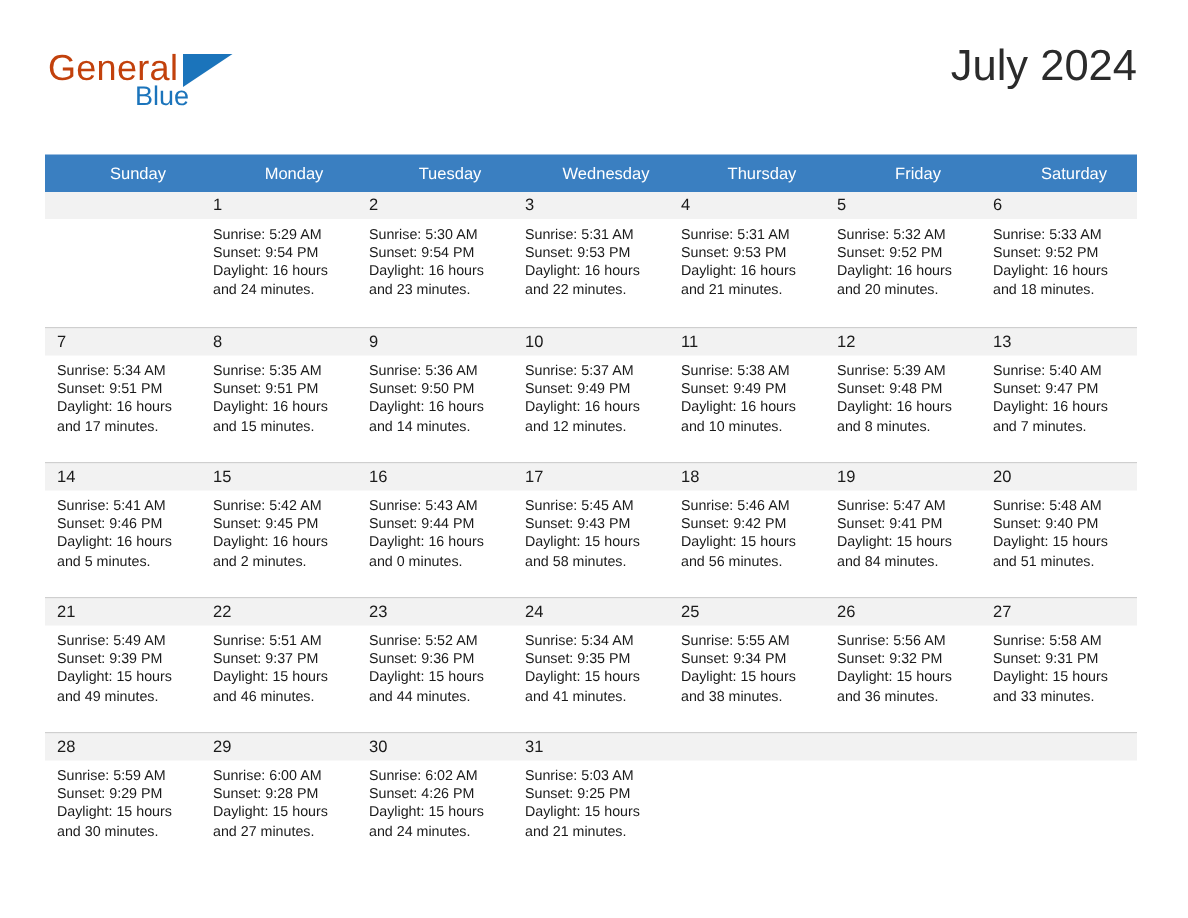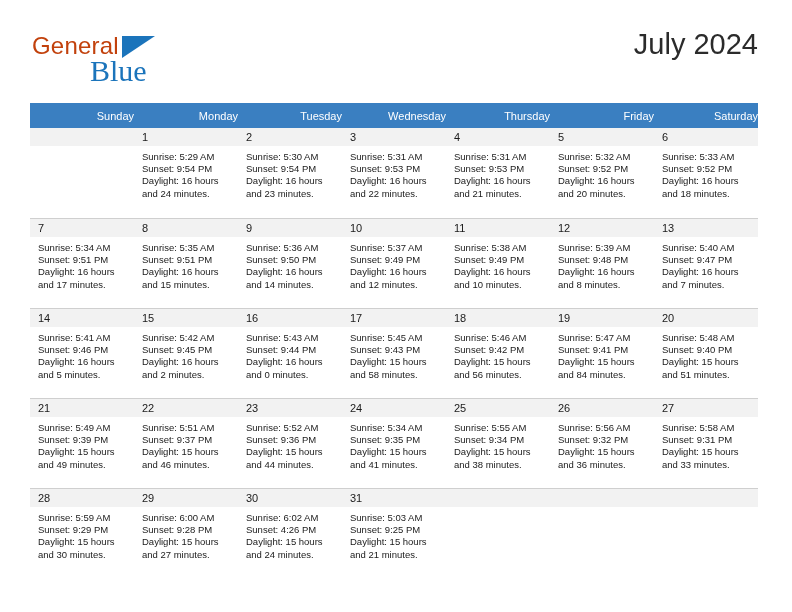--- a/index.html
+++ b/index.html
@@ -51,23 +51,23 @@
     top: 4px;
     width: 0;
     height: 0;
     border-left: 33px solid #1b74bb;
     border-bottom: 22px solid transparent;
   }
   .brand-blue {
     position: absolute;
     left: 60px;
     top: 22px;
-    font-size: 30px;
+    font-size: 18px;
     color: #1b74bb;
-    font-family: Liberation Serif, serif;
+    font-family: Liberation Sans, sans-serif;
   }
 
   .title-block {
     position: absolute;
     right: 0;
     top: 0;
     text-align: left;
   }
   .cal-title {
     font-size: 29px;
@@ -91,21 +91,21 @@
     top: 103px;
     width: 728px;
     border-collapse: collapse;
     table-layout: fixed;
   }
   .calendar th {
     background: #3a7fc1;
     color: #ffffff;
     font-size: 11px;
     font-weight: normal;
-    text-align: right;
+    text-align: center;
     padding: 6px 0 6px 20px;
     height: 13px;
     border: none;
   }
   .calendar td {
     vertical-align: top;
     padding: 0;
     border: none;
     height: 90px;
     width: 104px;

